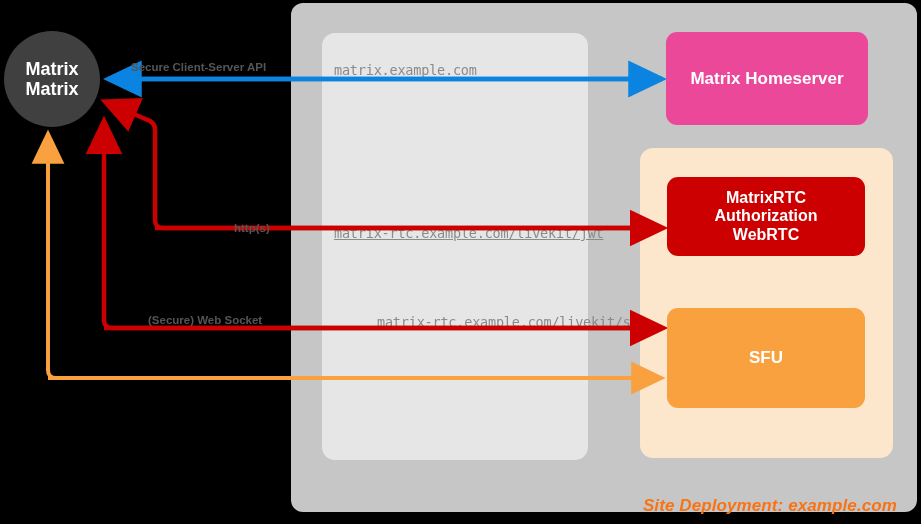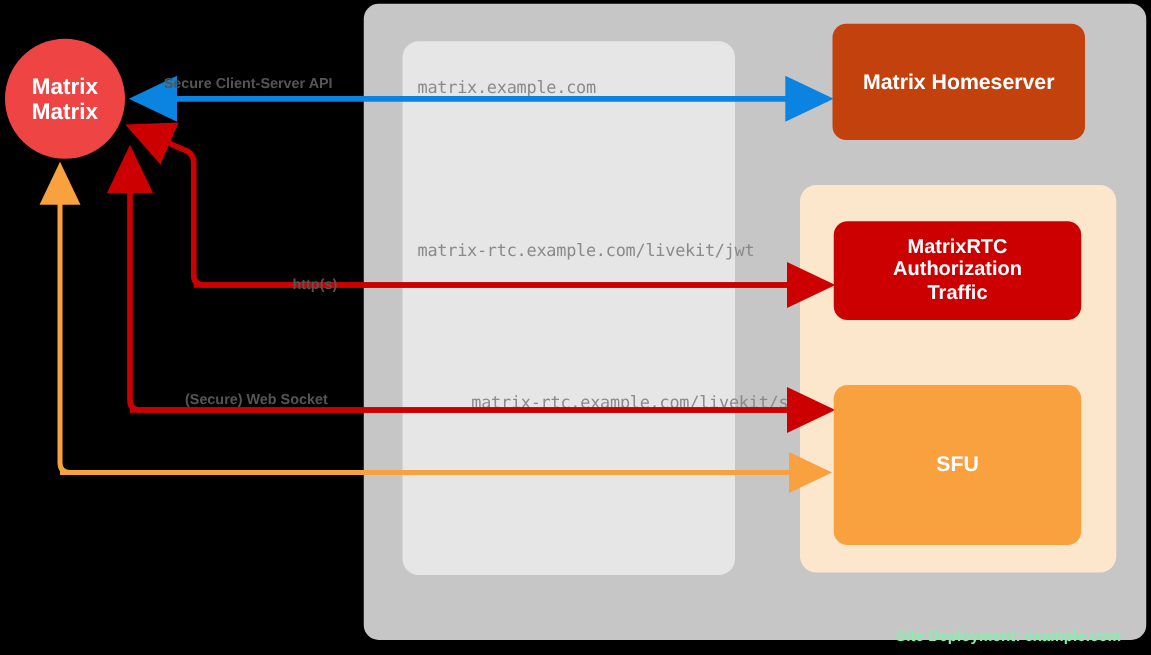--- a/index.html
+++ b/index.html
@@ -27,26 +27,27 @@
     position: absolute;
     left: 291px; top: 3px;
     width: 626px; height: 509px;
     background: #c6c6c6;
     border-radius: 12px;
     z-index: 1;
   }
   .site-label {
     position: absolute;
     right: 24px; bottom: 8px;
-    font-size: 12px;
-    font-weight: bold;
-    color: #86efac;
+    font-size: 17px;
+    font-weight: bold;
+    color: #f97316;
     letter-spacing: 0.1px;
     z-index: 8;
     white-space: nowrap;
+    font-style: italic;
   }
   .routing-box {
     position: absolute;
     left: 322px; top: 33px;
     width: 266px; height: 427px;
     background: #e6e6e6;
     border-radius: 13px;
     z-index: 2;
   }
   .routing-label {
@@ -78,30 +79,30 @@
   .url {
     position: absolute;
     font-family: "DejaVu Sans Mono", monospace;
     font-size: 13.5px;
     color: #8a8a8a;
     white-space: nowrap;
     z-index: 4;
     letter-spacing: -0.2px;
   }
   #url-hs   { left: 334px; top: 62px; }
-  #url-jwt  { left: 334px; top: 193px; }
+  #url-jwt  { left: 334px; top: 225px; text-decoration: underline; }
   #url-sfu  { left: 334px; top: 314px; margin-left: 43px; }
 
   
   .client-circle {
     position: absolute;
     left: 4px; top: 31px;
     width: 96px; height: 96px;
     border-radius: 50%;
-    background: #ef4444;
+    background: #404040;
     z-index: 6;
     display: flex;
     flex-direction: column;
     align-items: center;
     justify-content: center;
     color: #ffffff;
     font-size: 18px;
     font-weight: bold;
     line-height: 1.12;
   }
@@ -111,34 +112,34 @@
     z-index: 6;
     display: flex;
     align-items: center;
     justify-content: center;
     text-align: center;
     color: #ffffff;
     font-weight: bold;
     line-height: 1.16;
   }
   #node-homeserver {
-    left: 666px; top: 19px;
+    left: 666px; top: 32px;
     width: 202px; height: 93px;
-    background: #c2410c;
+    background: #ec4899;
     font-size: 17px;
   }
   #node-auth {
     left: 667px; top: 177px;
     width: 198px; height: 79px;
     background: #cc0000;
     font-size: 16px;
   }
   #node-sfu {
     left: 667px; top: 308px;
-    width: 198px; height: 128px;
+    width: 198px; height: 100px;
     background: #f9a03f;
     font-size: 17px;
   }
 
   
   .flow-label {
     position: absolute;
     font-size: 11.5px;
     font-weight: bold;
     color: #555555;
@@ -212,21 +213,21 @@
   </div>
 
   <div class="node" id="node-homeserver">
     <span>Matrix Homeserver</span>
   </div>
 
   <div class="node" id="node-auth">
     <div>
       <div>MatrixRTC</div>
       <div>Authorization</div>
-      <div>Traffic</div>
+      <div>WebRTC</div>
     </div>
   </div>
 
   <div class="node" id="node-sfu">
     <span>SFU</span>
   </div>
 
   <div class="flow-label" id="lbl-cs">Secure Client-Server API</div>
   <div class="flow-label" id="lbl-http">http(s)</div>
   <div class="flow-label" id="lbl-ws">(Secure) Web Socket</div>

